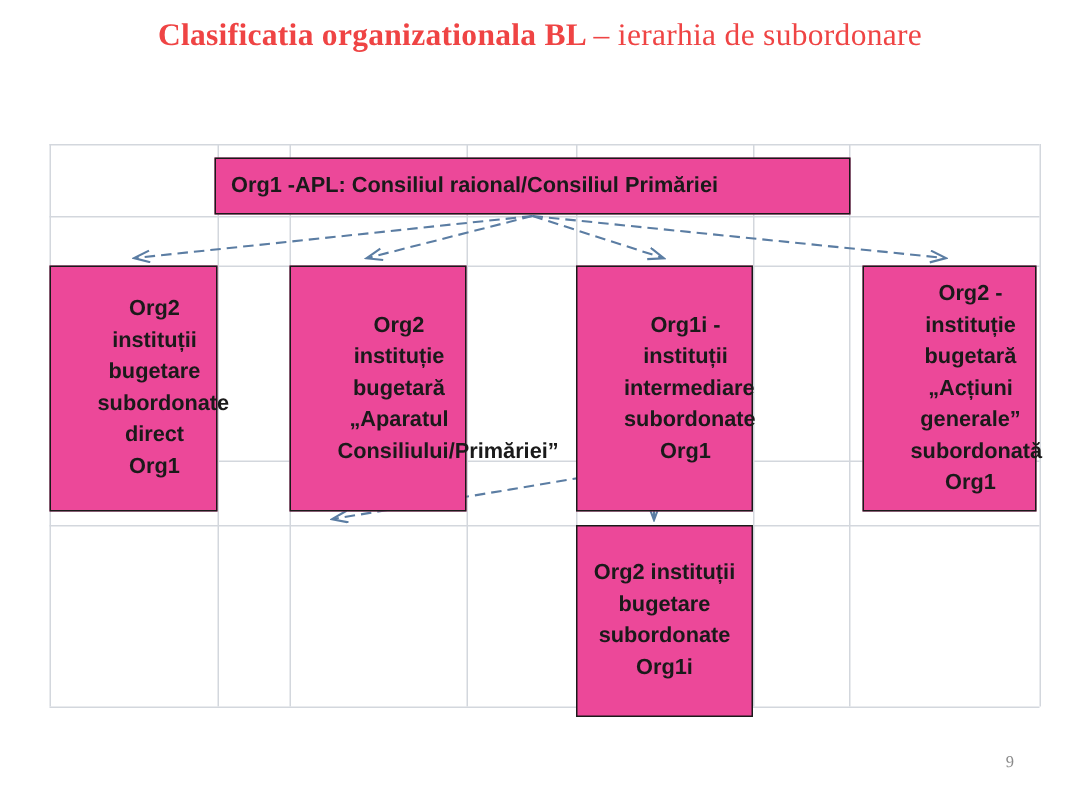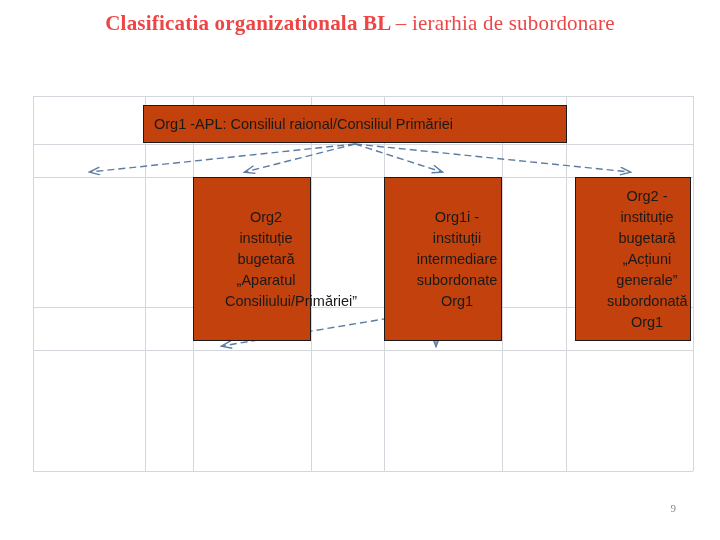--- a/index.html
+++ b/index.html
@@ -57,28 +57,28 @@
   #arrow-layer {
     position: absolute;
     left: 0; top: 0;
     width: 720px; height: 390px;
   }
 
   
   .node {
     position: absolute;
     box-sizing: border-box;
-    background: #c2410c;
+    background: #ec4899;
     border: 1.4px solid #1a1a1a;
     color: #1a1a1a;
     display: flex;
     align-items: center;
     justify-content: center;
     text-align: center;
-    font-weight: normal;
+    font-weight: bold;
     padding: 2px 3px;
   }
   .node .node-text { display: block; width: 100%; }
 
   #node-root {
     left: 143px;  top: 9px;
     width: 424px; height: 38px;
     font-size: 14.5px;
     line-height: 18px;
     justify-content: flex-start;
@@ -164,26 +164,32 @@
 
     <line x1="432" y1="215" x2="222" y2="250" stroke="#5b7da3" stroke-width="1.4" stroke-dasharray="7,4" marker-end="url(#ah-dash)"></line>
 
     <line x1="436" y1="213" x2="436" y2="250" stroke="#5b7da3" stroke-width="1.4" marker-end="url(#ah-solid)"></line>
   </svg>
 
   <div class="node" id="node-root">
     <span class="node-text">Org1 -APL: Consiliul raional/Consiliul Primăriei</span>
   </div>
 
+  <div class="node node-lvl2" id="node-direct">
+    <span class="node-text">Org2 instituții bugetare subordonate direct Org1</span>
+  </div>
   <div class="node node-lvl2" id="node-aparat">
     <span class="node-text">Org2 instituție bugetară „Aparatul Consiliului/Primăriei”</span>
   </div>
   <div class="node node-lvl2" id="node-interm">
     <span class="node-text">Org1i - instituții intermediare subordonate Org1</span>
   </div>
   <div class="node node-lvl2" id="node-actiuni">
     <span class="node-text">Org2 - instituție bugetară „Acțiuni generale” subordonată Org1</span>
   </div>
 
+  <div class="node node-lvl3" id="node-sub-i">
+    <span class="node-text">Org2 instituții bugetare subordonate Org1i</span>
+  </div>
 
 </div>
 
 <div id="page-number">9</div>
 
 </body></html>

